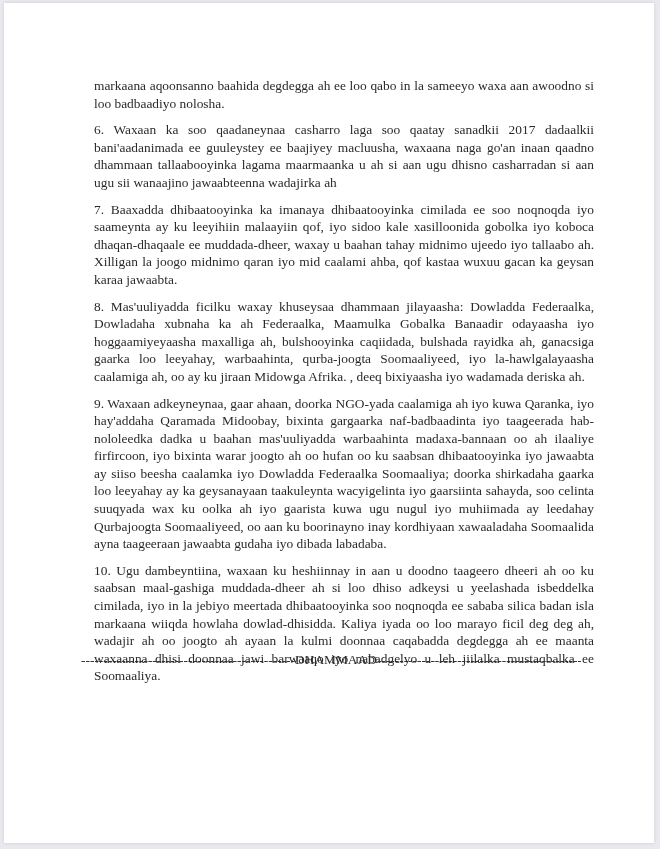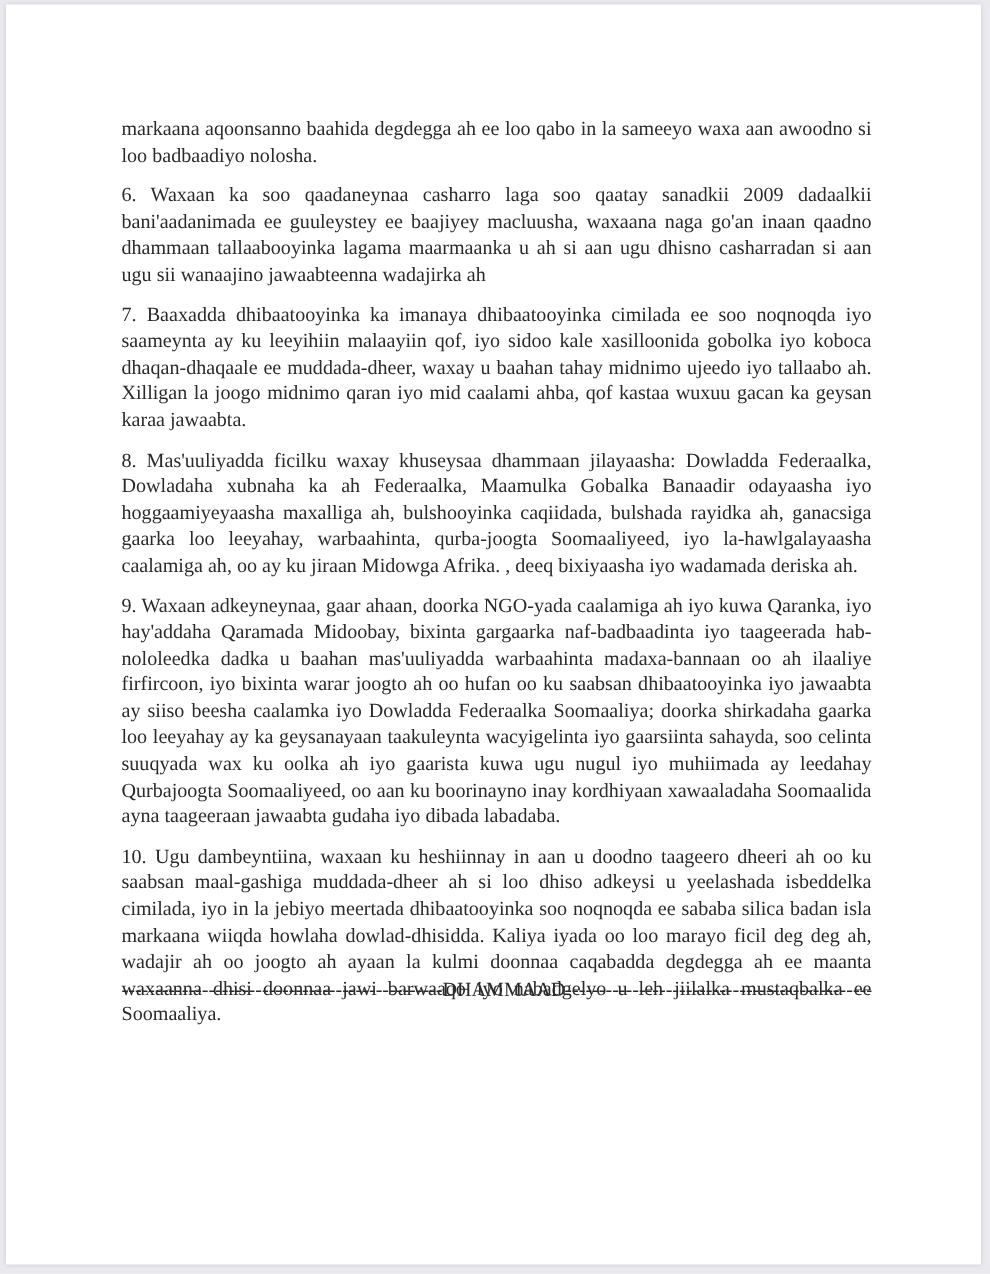--- a/index.html
+++ b/index.html
@@ -14,21 +14,21 @@
     position: absolute;
     left: 4px;
     top: 3px;
     width: 650px;
     height: 840px;
     background: #ffffff;
     box-shadow: 0 0 3px rgba(120,120,140,0.25);
   }
   .content {
     position: absolute;
-    left: 77px;
+    left: 90px;
     top: 74px;
     width: 500px;
     font-family: "Liberation Serif", "DejaVu Serif", serif;
     font-size: 13.4px;
     line-height: 17.6px;
     color: #2a2a2a;
   }
   .para {
     margin: 0 0 9px 0;
     text-align: justify;
@@ -48,20 +48,20 @@
     white-space: nowrap;
     overflow: hidden;
   }
 </style>
 </head>
 <body>
 
 <div class="page">
   <div class="content">
     <p class="para first">markaana aqoonsanno baahida degdegga ah ee loo qabo in la sameeyo waxa aan awoodno si loo badbaadiyo nolosha.</p>
-    <p class="para">6. Waxaan ka soo qaadaneynaa casharro laga soo qaatay sanadkii 2009 dadaalkii bani'aadanimada ee guuleystey ee baajiyey macluusha, waxaana naga go'an inaan qaadno dhammaan tallaabooyinka lagama maarmaanka u ah si aan ugu dhisno casharradan si aan ugu sii wanaajino jawaabteenna wadajirka ah</p>
+    <p class="para">6. Waxaan ka soo qaadaneynaa casharro laga soo qaatay sanadkii 2017 dadaalkii bani'aadanimada ee guuleystey ee baajiyey macluusha, waxaana naga go'an inaan qaadno dhammaan tallaabooyinka lagama maarmaanka u ah si aan ugu dhisno casharradan si aan ugu sii wanaajino jawaabteenna wadajirka ah</p>
     <p class="para">7. Baaxadda dhibaatooyinka ka imanaya dhibaatooyinka cimilada ee soo noqnoqda iyo saameynta ay ku leeyihiin malaayiin qof, iyo sidoo kale xasilloonida gobolka iyo koboca dhaqan-dhaqaale ee muddada-dheer, waxay u baahan tahay midnimo ujeedo iyo tallaabo ah. Xilligan la joogo midnimo qaran iyo mid caalami ahba, qof kastaa wuxuu gacan ka geysan karaa jawaabta.</p>
     <p class="para">8. Mas'uuliyadda ficilku waxay khuseysaa dhammaan jilayaasha: Dowladda Federaalka, Dowladaha xubnaha ka ah Federaalka, Maamulka Gobalka Banaadir odayaasha iyo hoggaamiyeyaasha maxalliga ah, bulshooyinka caqiidada, bulshada rayidka ah, ganacsiga gaarka loo leeyahay, warbaahinta, qurba-joogta Soomaaliyeed, iyo la-hawlgalayaasha caalamiga ah, oo ay ku jiraan Midowga Afrika. , deeq bixiyaasha iyo wadamada deriska ah.</p>
     <p class="para">9. Waxaan adkeyneynaa, gaar ahaan, doorka NGO-yada caalamiga ah iyo kuwa Qaranka, iyo hay'addaha Qaramada Midoobay, bixinta gargaarka naf-badbaadinta iyo taageerada hab-nololeedka dadka u baahan mas'uuliyadda warbaahinta madaxa-bannaan oo ah ilaaliye firfircoon, iyo bixinta warar joogto ah oo hufan oo ku saabsan dhibaatooyinka iyo jawaabta ay siiso beesha caalamka iyo Dowladda Federaalka Soomaaliya; doorka shirkadaha gaarka loo leeyahay ay ka geysanayaan taakuleynta wacyigelinta iyo gaarsiinta sahayda, soo celinta suuqyada wax ku oolka ah iyo gaarista kuwa ugu nugul iyo muhiimada ay leedahay Qurbajoogta Soomaaliyeed, oo aan ku boorinayno inay kordhiyaan xawaaladaha Soomaalida ayna taageeraan jawaabta gudaha iyo dibada labadaba.</p>
     <p class="para">10. Ugu dambeyntiina, waxaan ku heshiinnay in aan u doodno taageero dheeri ah oo ku saabsan maal-gashiga muddada-dheer ah si loo dhiso adkeysi u yeelashada isbeddelka cimilada, iyo in la jebiyo meertada dhibaatooyinka soo noqnoqda ee sababa silica badan isla markaana wiiqda howlaha dowlad-dhisidda. Kaliya iyada oo loo marayo ficil deg deg ah, wadajir ah oo joogto ah ayaan la kulmi doonnaa caqabadda degdegga ah ee maanta waxaanna dhisi doonnaa jawi barwaaqo iyo nabadgelyo u leh jiilalka mustaqbalka ee Soomaaliya.</p>
   </div>
   <div class="end-marker">------------------------------------------------DHAMMAAD--------------------------------------------------------</div>
 </div>
 
 </body></html>

